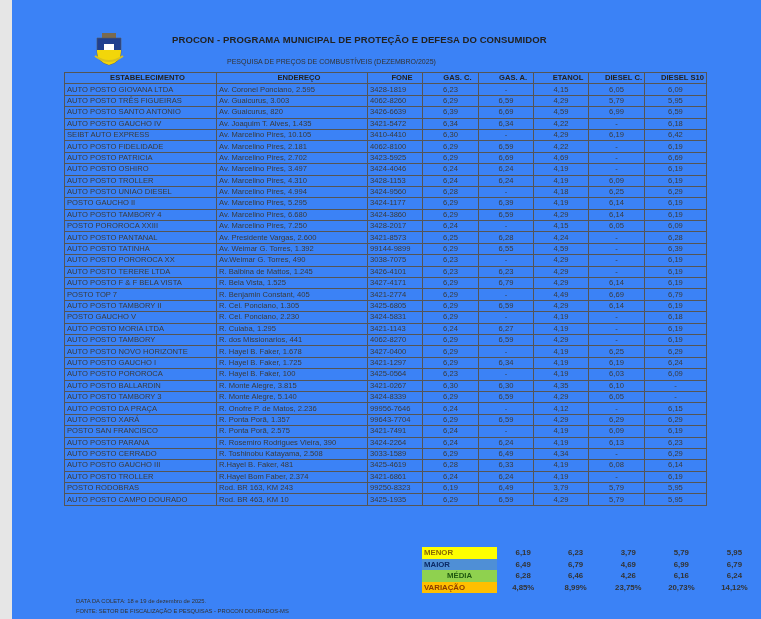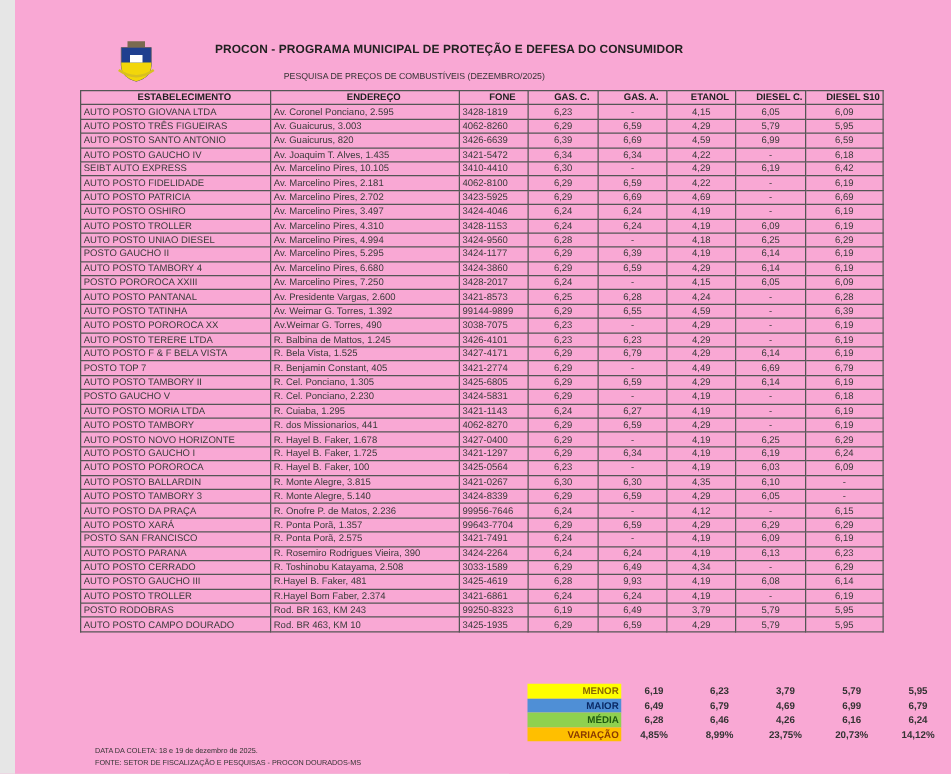--- a/index.html
+++ b/index.html
@@ -4,21 +4,21 @@
 <style>
   html, body { margin:0; padding:0; }
   body {
     width:761px; height:619px; overflow:hidden;
     background:#e6e6e6;
     font-family:"Liberation Sans", sans-serif;
     color:#333;
   }
   .page {
     position:absolute; left:12px; top:0; width:749px; height:619px;
-    background:#f9a8d4;
+    background:#3b82f6;
   }
   .logo {
     position:absolute; left:82px; top:32px; width:30px; height:34px;
   }
   .title {
     position:absolute; left:160px; top:34px;
     font-size:9.5px; font-weight:bold; color:#222; letter-spacing:0.1px;
   }
   .subtitle {
     position:absolute; left:215px; top:58px;
@@ -47,21 +47,21 @@
   col.c-et { width:55px; }
   col.c-dc { width:52px; }
   col.c-ds { width:50px; }
 
   table.stats {
     position:absolute; left:410px; top:547px;
     border-collapse:collapse; font-size:7.8px; font-weight:bold; color:#333;
     table-layout:fixed;
   }
   table.stats td { height:11.5px; line-height:11px; padding:0 2px; text-align:center; }
-  table.stats td.lbl { text-align:right; width:52px; }
+  table.stats td.lbl { text-align:left; width:52px; }
   table.stats td.v { width:53px; }
   .lbl-yellow { background:#ffff00; color:#8a6a00; }
   .lbl-blue { background:#4f8fd6; color:#0b2a66; }
   .lbl-green { background:#8fd14f; color:#1f5a10; }
   .lbl-orange { background:#ffbf00; color:#8a3a00; }
 
   .footer {
     position:absolute; left:64px; top:596px;
     font-size:5.8px; color:#333; line-height:10px;
   }
@@ -432,21 +432,21 @@
           <td class="num">6,49</td>
           <td class="num">4,34</td>
           <td class="num">-</td>
           <td class="num">6,29</td>
         </tr>
         <tr>
           <td class="name">AUTO POSTO GAUCHO III</td>
           <td class="addr">R.Hayel B. Faker, 481</td>
           <td class="phone">3425-4619</td>
           <td class="num">6,28</td>
-          <td class="num">9,93</td>
+          <td class="num">6,33</td>
           <td class="num">4,19</td>
           <td class="num">6,08</td>
           <td class="num">6,14</td>
         </tr>
         <tr>
           <td class="name">AUTO POSTO TROLLER</td>
           <td class="addr">R.Hayel Bom Faber, 2.374</td>
           <td class="phone">3421-6861</td>
           <td class="num">6,24</td>
           <td class="num">6,24</td>

